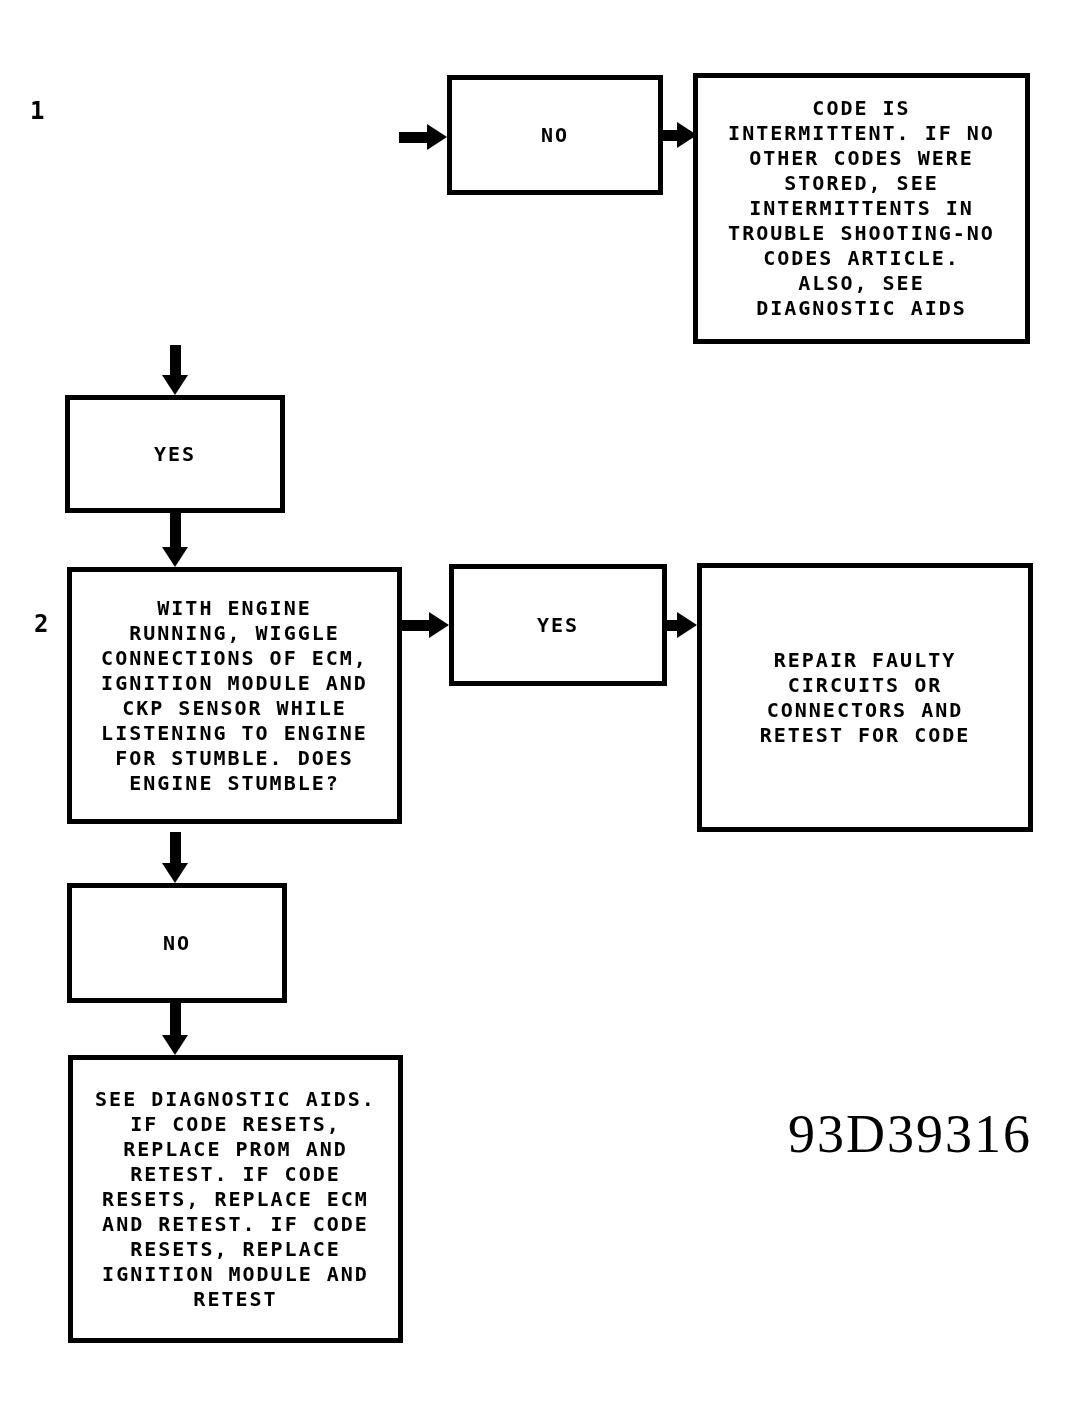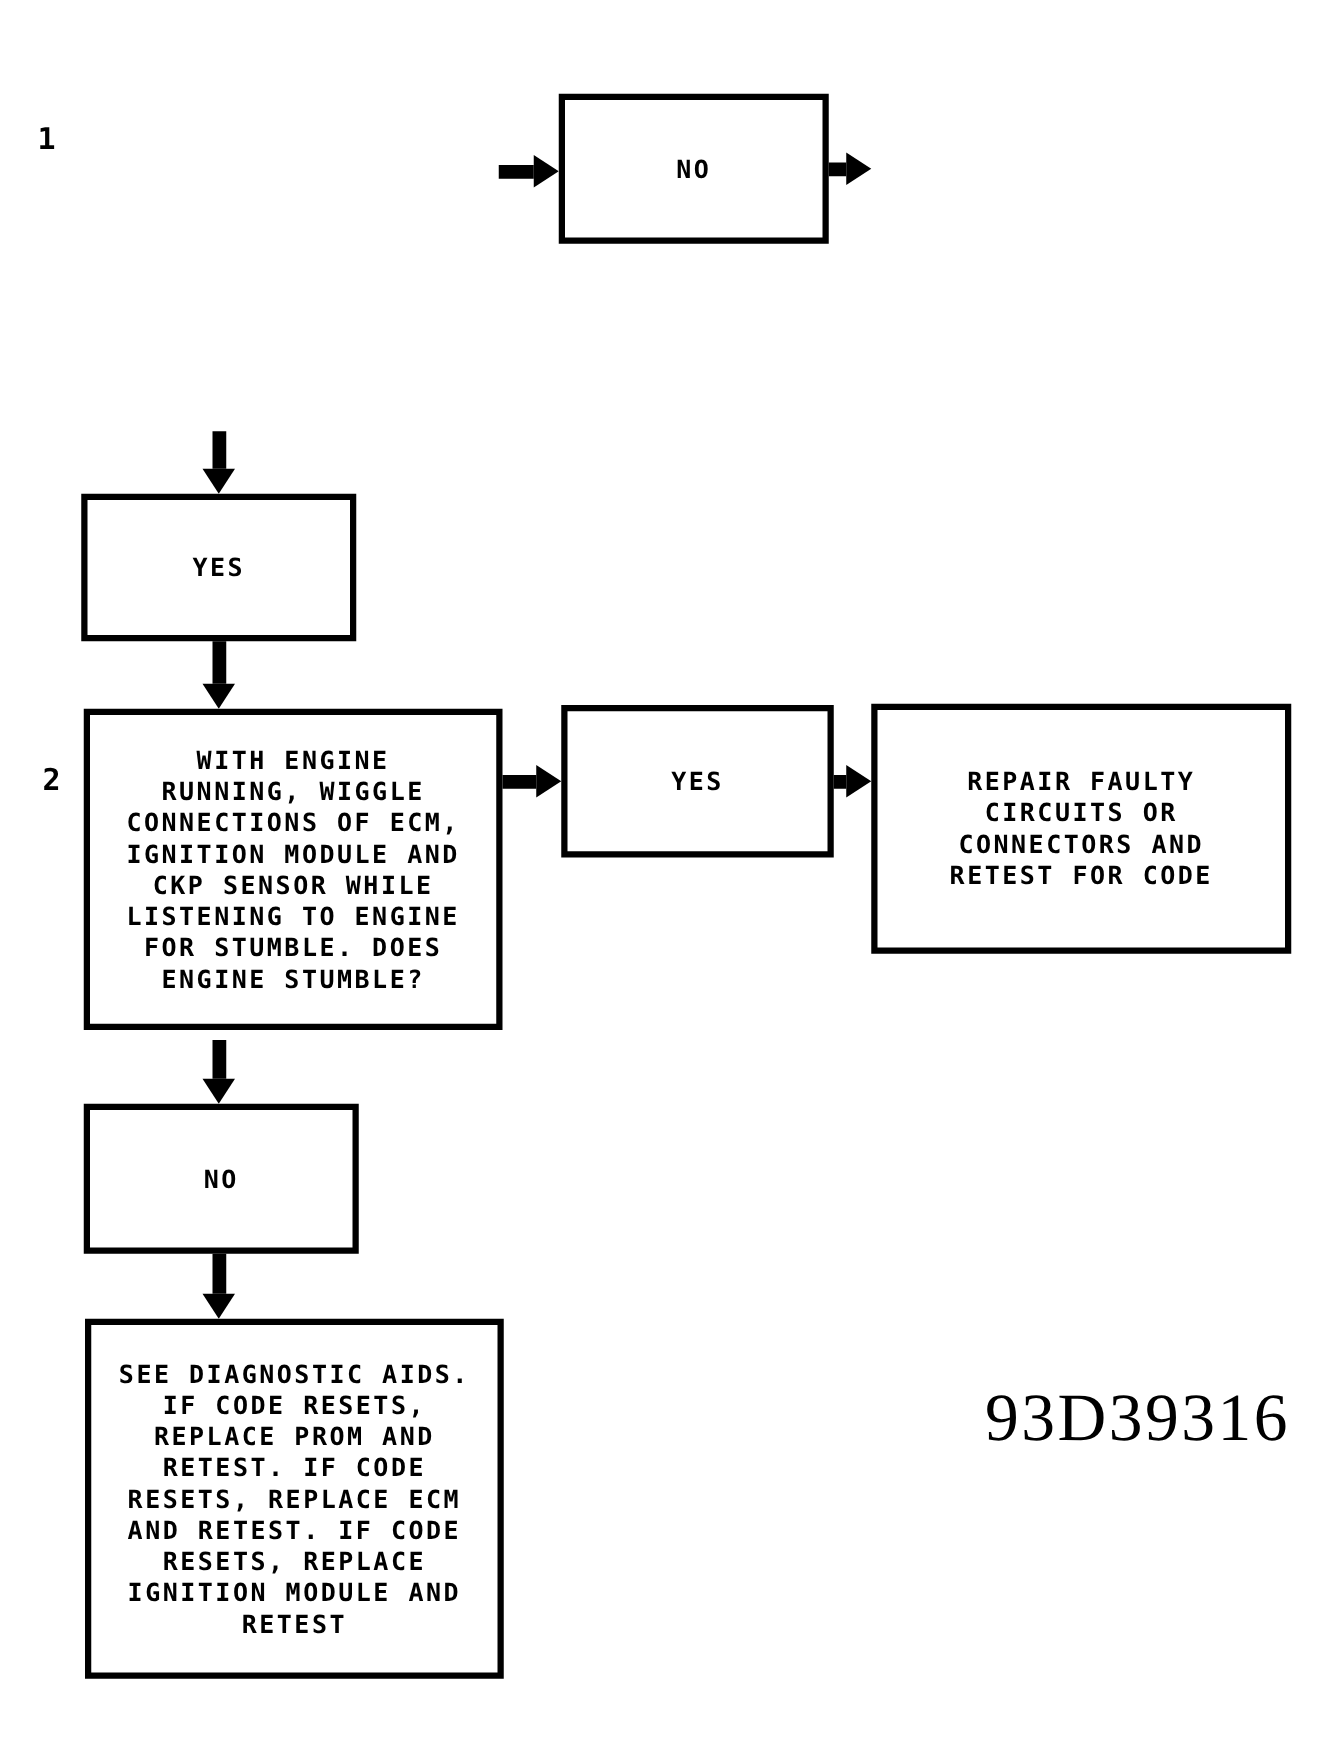--- a/index.html
+++ b/index.html
@@ -104,20 +104,31 @@
 
   <div class="node" style="left:447px; top:75px; width:216px; height:120px;">
     <div class="node-text">NO</div>
   </div>
 
   <div class="harrow" style="left:663px; top:122px; width:34px;">
     <div class="shaft"></div>
     <div class="head"></div>
   </div>
 
+  <div class="node" style="left:693px; top:73px; width:337px; height:271px;">
+    <div class="node-text">CODE IS
+INTERMITTENT. IF NO
+OTHER CODES WERE
+STORED, SEE
+INTERMITTENTS IN
+TROUBLE SHOOTING-NO
+CODES ARTICLE.
+ALSO, SEE
+DIAGNOSTIC AIDS</div>
+  </div>
 
   <div class="varrow" style="left:162px; top:345px; height:50px;">
     <div class="shaft"></div>
     <div class="head"></div>
   </div>
 
   <div class="node" style="left:65px; top:395px; width:220px; height:118px;">
     <div class="node-text">YES</div>
   </div>
 
@@ -144,21 +155,21 @@
 
   <div class="node" style="left:449px; top:564px; width:218px; height:122px;">
     <div class="node-text">YES</div>
   </div>
 
   <div class="harrow" style="left:667px; top:612px; width:30px;">
     <div class="shaft"></div>
     <div class="head"></div>
   </div>
 
-  <div class="node" style="left:697px; top:563px; width:336px; height:200px;">
+  <div class="node" style="left:697px; top:563px; width:336px; height:269px;">
     <div class="node-text">REPAIR FAULTY
 CIRCUITS OR
 CONNECTORS AND
 RETEST FOR CODE</div>
   </div>
 
   <div class="varrow" style="left:162px; top:832px; height:51px;">
     <div class="shaft"></div>
     <div class="head"></div>
   </div>

